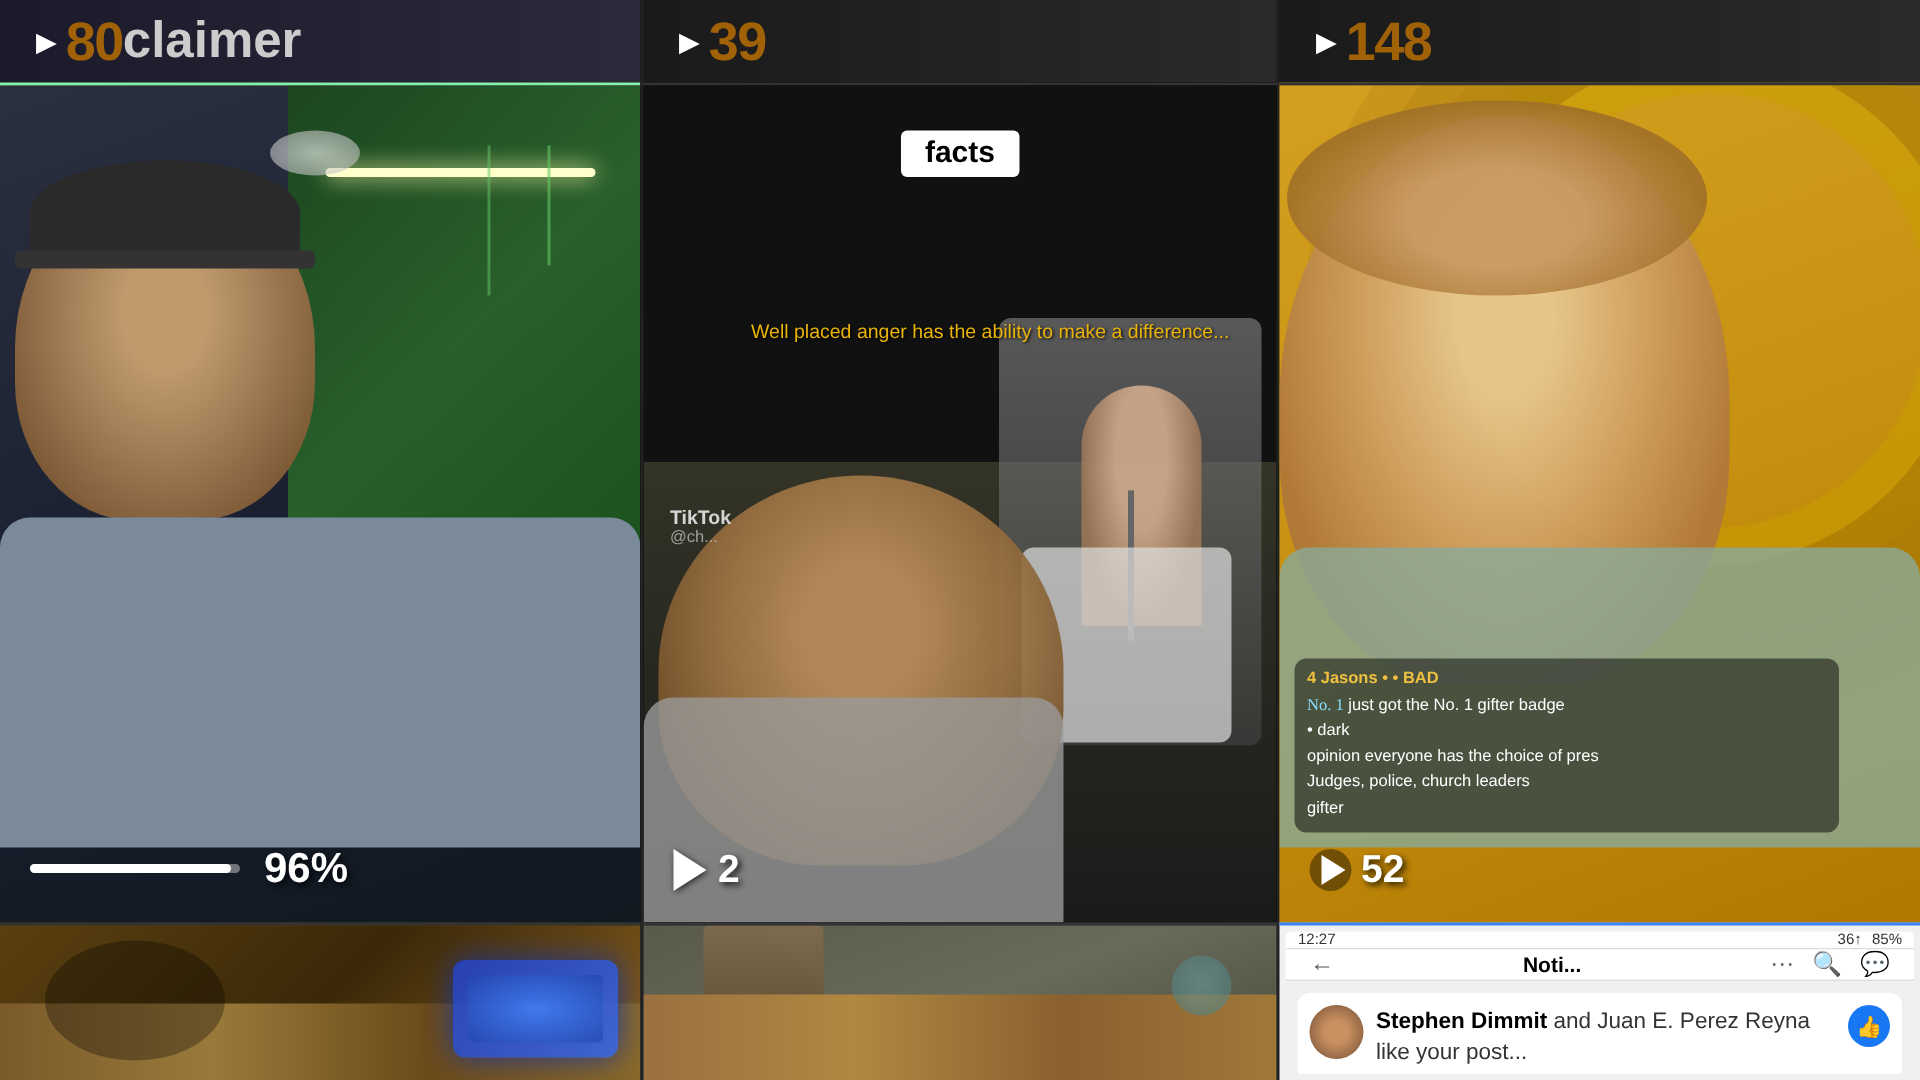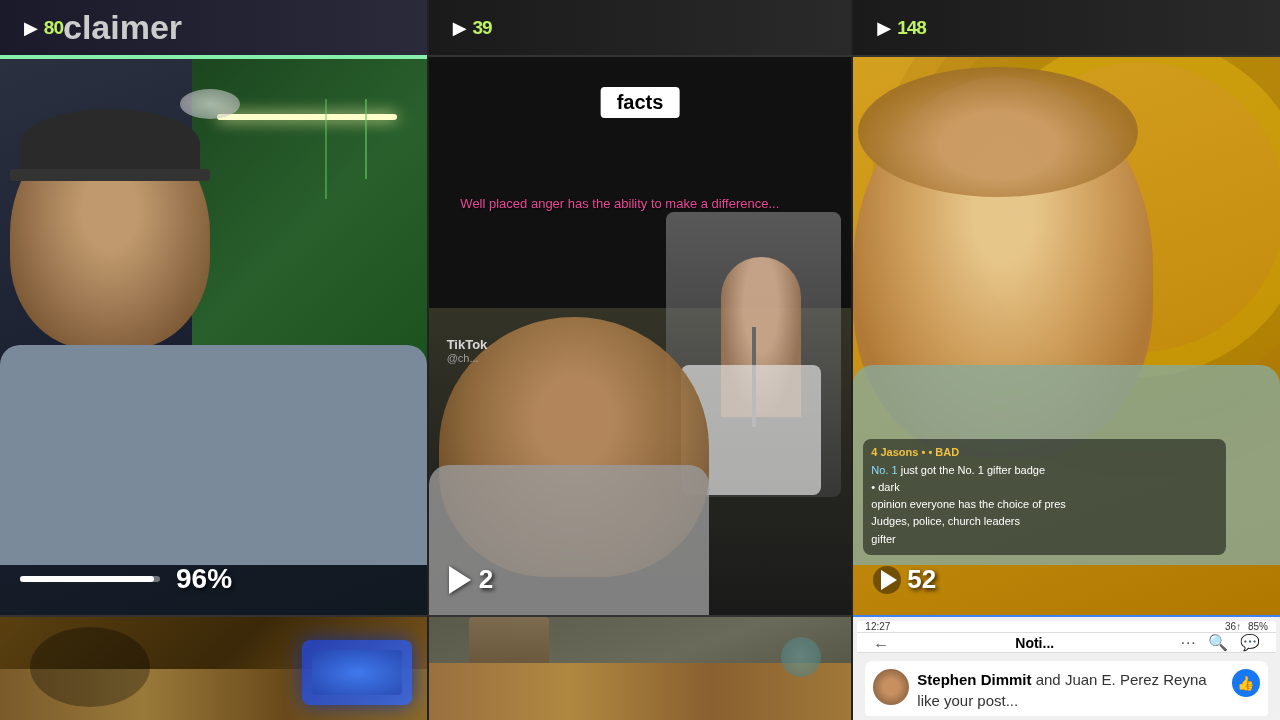--- a/index.html
+++ b/index.html
@@ -46,36 +46,36 @@
       align-items: center;
       padding: 8px 12px;
     }
 
     .play-icon {
       color: #fff;
       font-size: 18px;
       margin-right: 6px;
     }
     .view-count {
-      color: #bef264;
-      font-size: 19px;
+      color: #a16207;
+      font-size: 36px;
       font-weight: bold;
       letter-spacing: -1px;
     }
     .claimer-text {
       color: #ccc;
       font-size: 34px;
       font-weight: bold;
     }
 
     
     .mid-left {
       background: #2a2a2a;
       position: relative;
-      border-top: 4px solid #86efac;
+      border-top: 2px solid #86efac;
     }
     .mid-center {
       background: #000;
       position: relative;
       border-left: 2px solid #222;
       border-right: 2px solid #222;
       border-top: 2px solid #333;
     }
     .mid-right {
       background: #c8a020;
@@ -393,21 +393,21 @@
     <div style="position:absolute;top:270px;right:95px;width:4px;height:100px;background:#666;"></div>
 
     <div style="position:absolute;bottom:120px;right:30px;width:140px;height:130px;background:#e0e0e0;border-radius:8px;opacity:0.7;"></div>
 
     <div style="position:absolute;top:260px;left:10px;width:270px;height:260px;border-radius:50% 50% 40% 40%;background:radial-gradient(ellipse at 50% 40%,#c09060 20%,#9a7040 55%,#6a4820 85%);opacity:0.9;"></div>
 
     <div style="position:absolute;bottom:0;left:0;width:280px;height:150px;background:#9a9a9a;border-radius:20px 20px 0 0;opacity:0.8;"></div>
 
     <div class="facts-badge">facts</div>
 
-    <div style="position:absolute;top:137px;left:50%;transform:translateX(-50%);color:#ec4899;font-size:13px;text-align:left;width:85%;text-shadow:1px 1px 2px rgba(0,0,0,0.9);z-index:10;line-height:1.5;">
+    <div style="position:absolute;top:154px;left:50%;transform:translateX(-50%);color:#eab308;font-size:13px;text-align:right;width:85%;text-shadow:1px 1px 2px rgba(0,0,0,0.9);z-index:10;line-height:1.5;">
       <span>Well placed anger has the ability to make a difference...</span>
     </div>
 
     <div style="position:absolute;left:18px;top:280px;z-index:10;">
       <div style="color:#fff;font-size:13px;font-weight:bold;opacity:0.8;">TikTok</div>
       <div style="color:#ccc;font-size:11px;opacity:0.7;">@ch...</div>
     </div>
 
     <div class="overlay-play">
       <div class="tri"></div>
@@ -425,21 +425,21 @@
 
     <div style="position:absolute;top:10px;left:5px;width:280px;height:130px;border-radius:50%;background:radial-gradient(ellipse at 50% 60%,#c89860 30%,#a07028 70%);opacity:0.9;"></div>
 
     <div style="position:absolute;bottom:50px;left:0;width:100%;height:200px;background:#8aaa9a;border-radius:20px 20px 0 0;opacity:0.8;"></div>
 
     <div class="chat-overlay">
       <div class="chat-line">
         <span class="chat-name">4 Jasons • <span>• BAD</span></span>
       </div>
       <div class="chat-line">
-        <span style="color:#88ddff;">No. 1</span> <span>just got the No. 1 gifter badge</span>
+        <span style="color:#88ddff;font-family:Liberation Serif, serif;">No. 1</span> <span>just got the No. 1 gifter badge</span>
       </div>
       <div class="chat-line">• dark</div>
       <div class="chat-line">opinion everyone has the choice of pres</div>
       <div class="chat-line">Judges, police, church leaders</div>
       <div class="chat-line">gifter</div>
     </div>
 
     <div class="overlay-play-right">
       <div style="width:28px;height:28px;border-radius:50%;background:rgba(0,0,0,0.4);display:flex;align-items:center;justify-content:center;margin-right:6px;">
         <div style="width:0;height:0;border-top:10px solid transparent;border-bottom:10px solid transparent;border-left:16px solid #fff;margin-left:3px;"></div>

